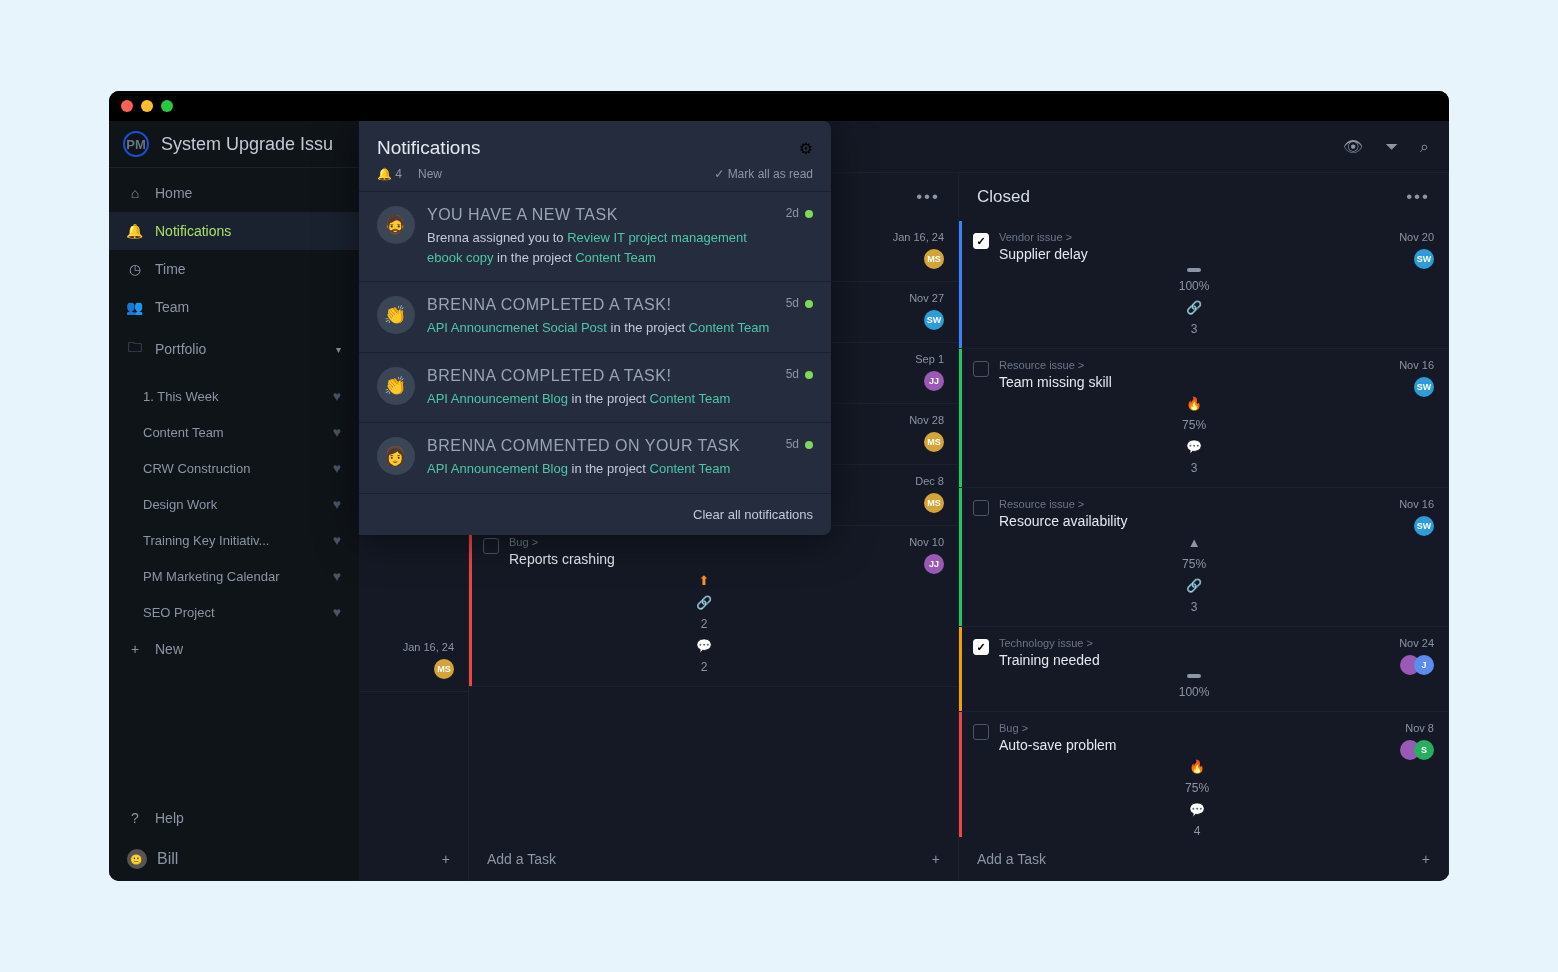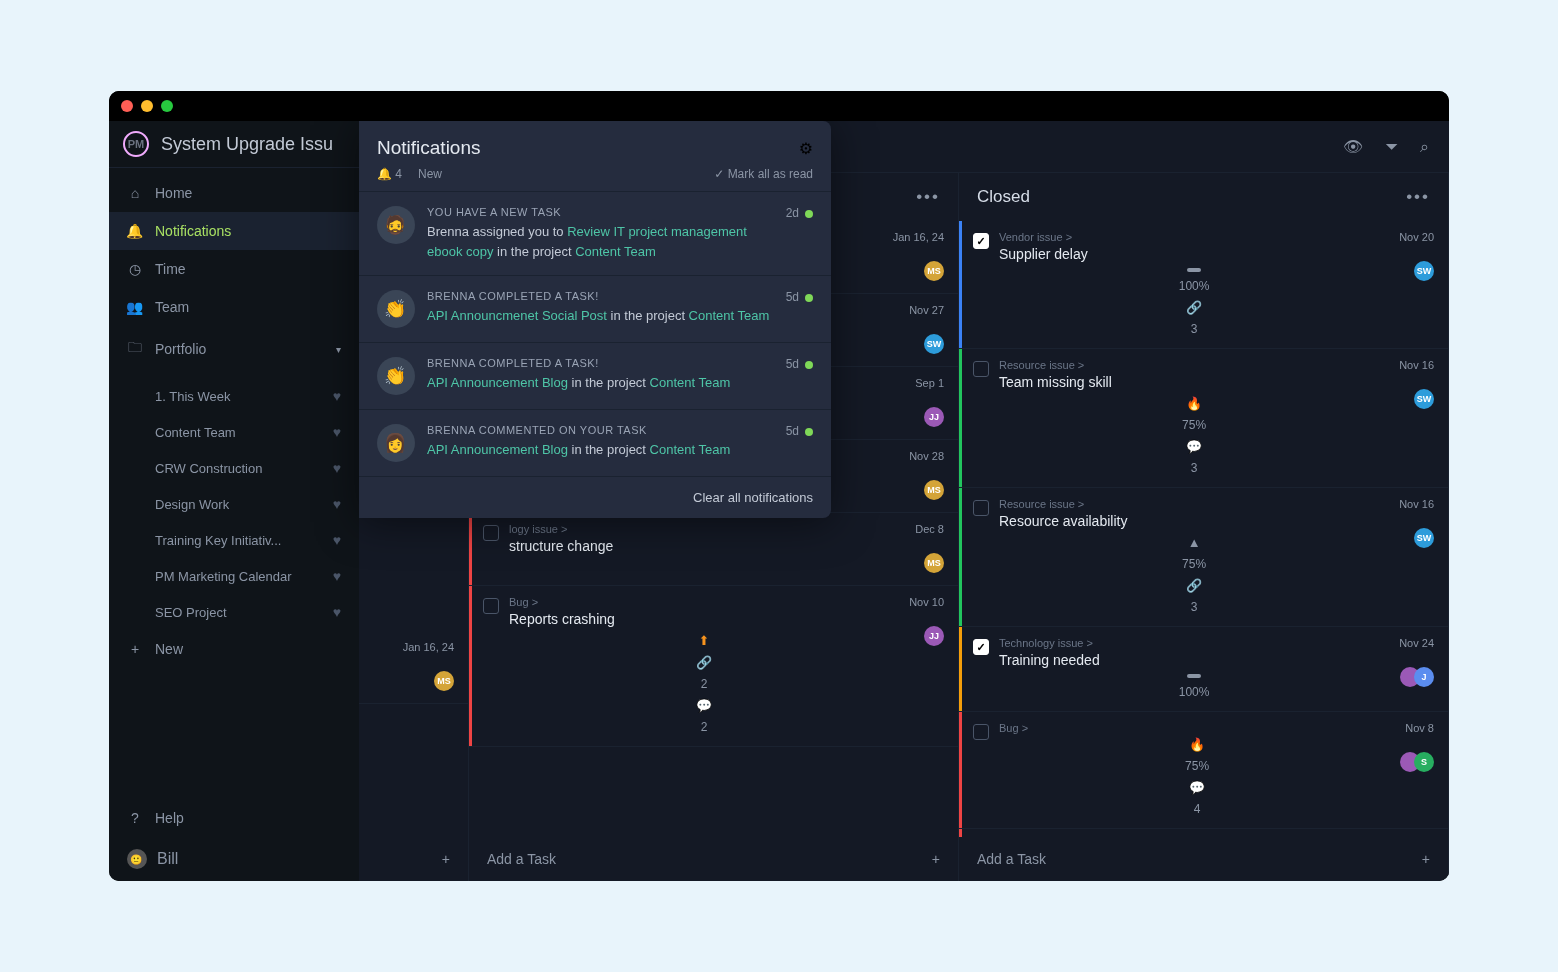--- a/index.html
+++ b/index.html
@@ -4,28 +4,28 @@
 <style>
 * { margin: 0; padding: 0; box-sizing: border-box; font-family: -apple-system, BlinkMacSystemFont, 'Segoe UI', sans-serif; }
 body { background: #e8f4fb; display: flex; align-items: center; justify-content: center; min-height: 100vh; padding: 20px; }
 .window { width: 1340px; height: 790px; background: #000; border-radius: 10px; overflow: hidden; position: relative; }
 .titlebar { height: 30px; background: #000; display: flex; align-items: center; padding: 0 12px; gap: 8px; }
 .dot { width: 12px; height: 12px; border-radius: 50%; }
 .dot.r { background: #ff5f56; } .dot.y { background: #ffbd2e; } .dot.g { background: #27c93f; }
 .app { display: flex; height: calc(100% - 30px); }
 .sidebar { width: 250px; background: #0f1419; color: #8b95a5; display: flex; flex-direction: column; }
 .brand-row { display: flex; align-items: center; padding: 10px 14px; gap: 12px; border-bottom: 1px solid #1a2230; }
-.brand-logo { width: 26px; height: 26px; border: 2px solid #f0abfc; border-radius: 50%; display: flex; align-items: center; justify-content: center; font-size: 11px; font-weight: 700; color: #6b7280; }
+.brand-logo { width: 26px; height: 26px; border: 2px solid #1d4ed8; border-radius: 50%; display: flex; align-items: center; justify-content: center; font-size: 13px; font-weight: 700; color: #6b7280; }
 .brand-title { color: #c3cad6; font-size: 18px; white-space: nowrap; overflow: hidden; }
 .nav { padding: 6px 0; }
 .nav-item { display: flex; align-items: center; gap: 12px; padding: 11px 18px; cursor: pointer; font-size: 14px; }
 .nav-item.active { background: #1a2230; color: #a8e063; }
 .nav-item .icon { width: 16px; display: flex; justify-content: center; }
 .nav-item .chev { margin-left: auto; font-size: 10px; }
-.sub-nav { padding-left: 12px; }
+.sub-nav { }
 .sub-item { display: flex; align-items: center; padding: 10px 18px 10px 34px; cursor: pointer; font-size: 13px; justify-content: space-between; }
 .heart { color: #4a5568; font-size: 14px; }
 .sidebar-bottom { margin-top: auto; }
 .user-row { display: flex; align-items: center; gap: 10px; padding: 12px 18px; }
 .avatar-sm { width: 20px; height: 20px; border-radius: 50%; background: #555; display: flex; align-items: center; justify-content: center; font-size: 10px; }
 .main { flex: 1; background: #141925; display: flex; flex-direction: column; position: relative; }
 .toolbar { height: 52px; display: flex; align-items: center; padding: 0 20px; gap: 22px; color: #8b95a5; border-bottom: 1px solid #1a2230; }
 .tool-spacer { flex: 1; }
 .tool-icon { cursor: pointer; font-size: 16px; }
 .board { flex: 1; display: flex; overflow: hidden; }
@@ -34,36 +34,36 @@
 .col-dots { color: #8b95a5; letter-spacing: 2px; cursor: pointer; }
 .cards { flex: 1; overflow-y: auto; }
 .card { padding: 10px 14px 12px 14px; border-bottom: 1px solid #1a2230; position: relative; display: flex; gap: 10px; }
 .card-stripe { position: absolute; left: 0; top: 0; bottom: 0; width: 3px; }
 .checkbox { width: 16px; height: 16px; border: 1.5px solid #4a5568; border-radius: 3px; margin-top: 2px; flex-shrink: 0; background: #141925; display: flex; align-items: center; justify-content: center; }
 .checkbox.checked { background: #fff; border-color: #fff; color: #000; font-size: 11px; font-weight: bold; }
 .card-body { flex: 1; min-width: 0; }
 .card-cat { color: #6b7688; font-size: 11px; margin-bottom: 3px; }
 .card-title { color: #e4e9f0; font-size: 14px; margin-bottom: 6px; }
 .card-meta { display: flex; align-items: center; gap: 7px; color: #8b95a5; font-size: 12px; flex-direction: column; }
-.card-right { display: flex; flex-direction: column; align-items: flex-end; gap: 18px; font-size: 11px; color: #8b95a5; }
+.card-right { display: flex; flex-direction: column; align-items: flex-end; gap: 6px; font-size: 11px; color: #8b95a5; }
 .badge-avatar { width: 20px; height: 20px; border-radius: 50%; display: flex; align-items: center; justify-content: center; font-size: 9px; font-weight: 600; color: #fff; }
 .badge-stack { display: flex; }
 .badge-stack .badge-avatar { margin-left: -6px; }
 .add-task { padding: 14px 18px; color: #8b95a5; display: flex; align-items: center; justify-content: space-between; font-size: 14px; cursor: pointer; }
 .notif-panel { position: absolute; top: 0; left: 0; width: 472px; background: #252c3e; border-radius: 0 8px 8px 0; box-shadow: 0 4px 40px rgba(0,0,0,0.5); z-index: 100; display: flex; flex-direction: column; max-height: 560px; }
 .notif-header { padding: 16px 18px 10px 18px; }
 .notif-title-row { display: flex; align-items: center; justify-content: space-between; }
 .notif-title { color: #e4e9f0; font-size: 19px; }
 .notif-sub-row { display: flex; align-items: center; justify-content: space-between; margin-top: 8px; color: #8b95a5; font-size: 12px; }
 .notif-sub-left { display: flex; gap: 16px; align-items: center; }
 .notif-list { overflow-y: auto; }
 .notif-item { display: flex; gap: 12px; padding: 14px 18px; border-top: 1px solid #1a2230; }
 .notif-avatar { width: 38px; height: 38px; border-radius: 50%; background: #3a4556; flex-shrink: 0; display: flex; align-items: center; justify-content: center; font-size: 18px; }
 .notif-content { flex: 1; }
-.notif-type { color: #9aa4b5; font-size: 11px; letter-spacing: 0.5px; margin-bottom: 4px; }
+.notif-type { color: #9aa4b5; font-size: 16px; letter-spacing: 0.5px; margin-bottom: 4px; }
 .notif-text { color: #c3cad6; font-size: 13px; line-height: 1.5; }
 .notif-text .link { color: #4ec5a7; }
 .notif-meta { display: flex; align-items: flex-start; gap: 6px; color: #8b95a5; font-size: 12px; }
 .notif-dot { width: 8px; height: 8px; border-radius: 50%; background: #7fd858; margin-top: 4px; }
 .notif-footer { padding: 13px 18px; text-align: right; color: #c3cad6; font-size: 13px; border-top: 1px solid #1a2230; cursor: pointer; }
 .pct-bar { width: 14px; height: 4px; background: #8b95a5; border-radius: 2px; display: inline-block; }
 .meta-icon { font-size: 13px; }
 </style>
 </head>
 <body>
@@ -350,20 +350,21 @@
                     <div class="badge-avatar" style="background:#9b59b6"></div>
                     <div class="badge-avatar" style="background:#5b8def">J</div>
                   </div>
         </div>
       </div>
       <div class="card">
         <div class="card-stripe" style="background:#ef4444"></div>
         <div class="checkbox "></div>
         <div class="card-body">
           <div class="card-cat">Bug &gt;</div>
+          <div class="card-title">Auto-save problem</div>
           <div class="card-meta">
                     <span class="meta-icon" style="color:#f7931e">🔥</span> 
                     <span>75%</span> 
                     <span class="meta-icon">💬</span>
                     <span>4</span>
                   </div>
         </div>
         <div class="card-right">
           <span>Nov 8</span>
           <div class="badge-stack">

